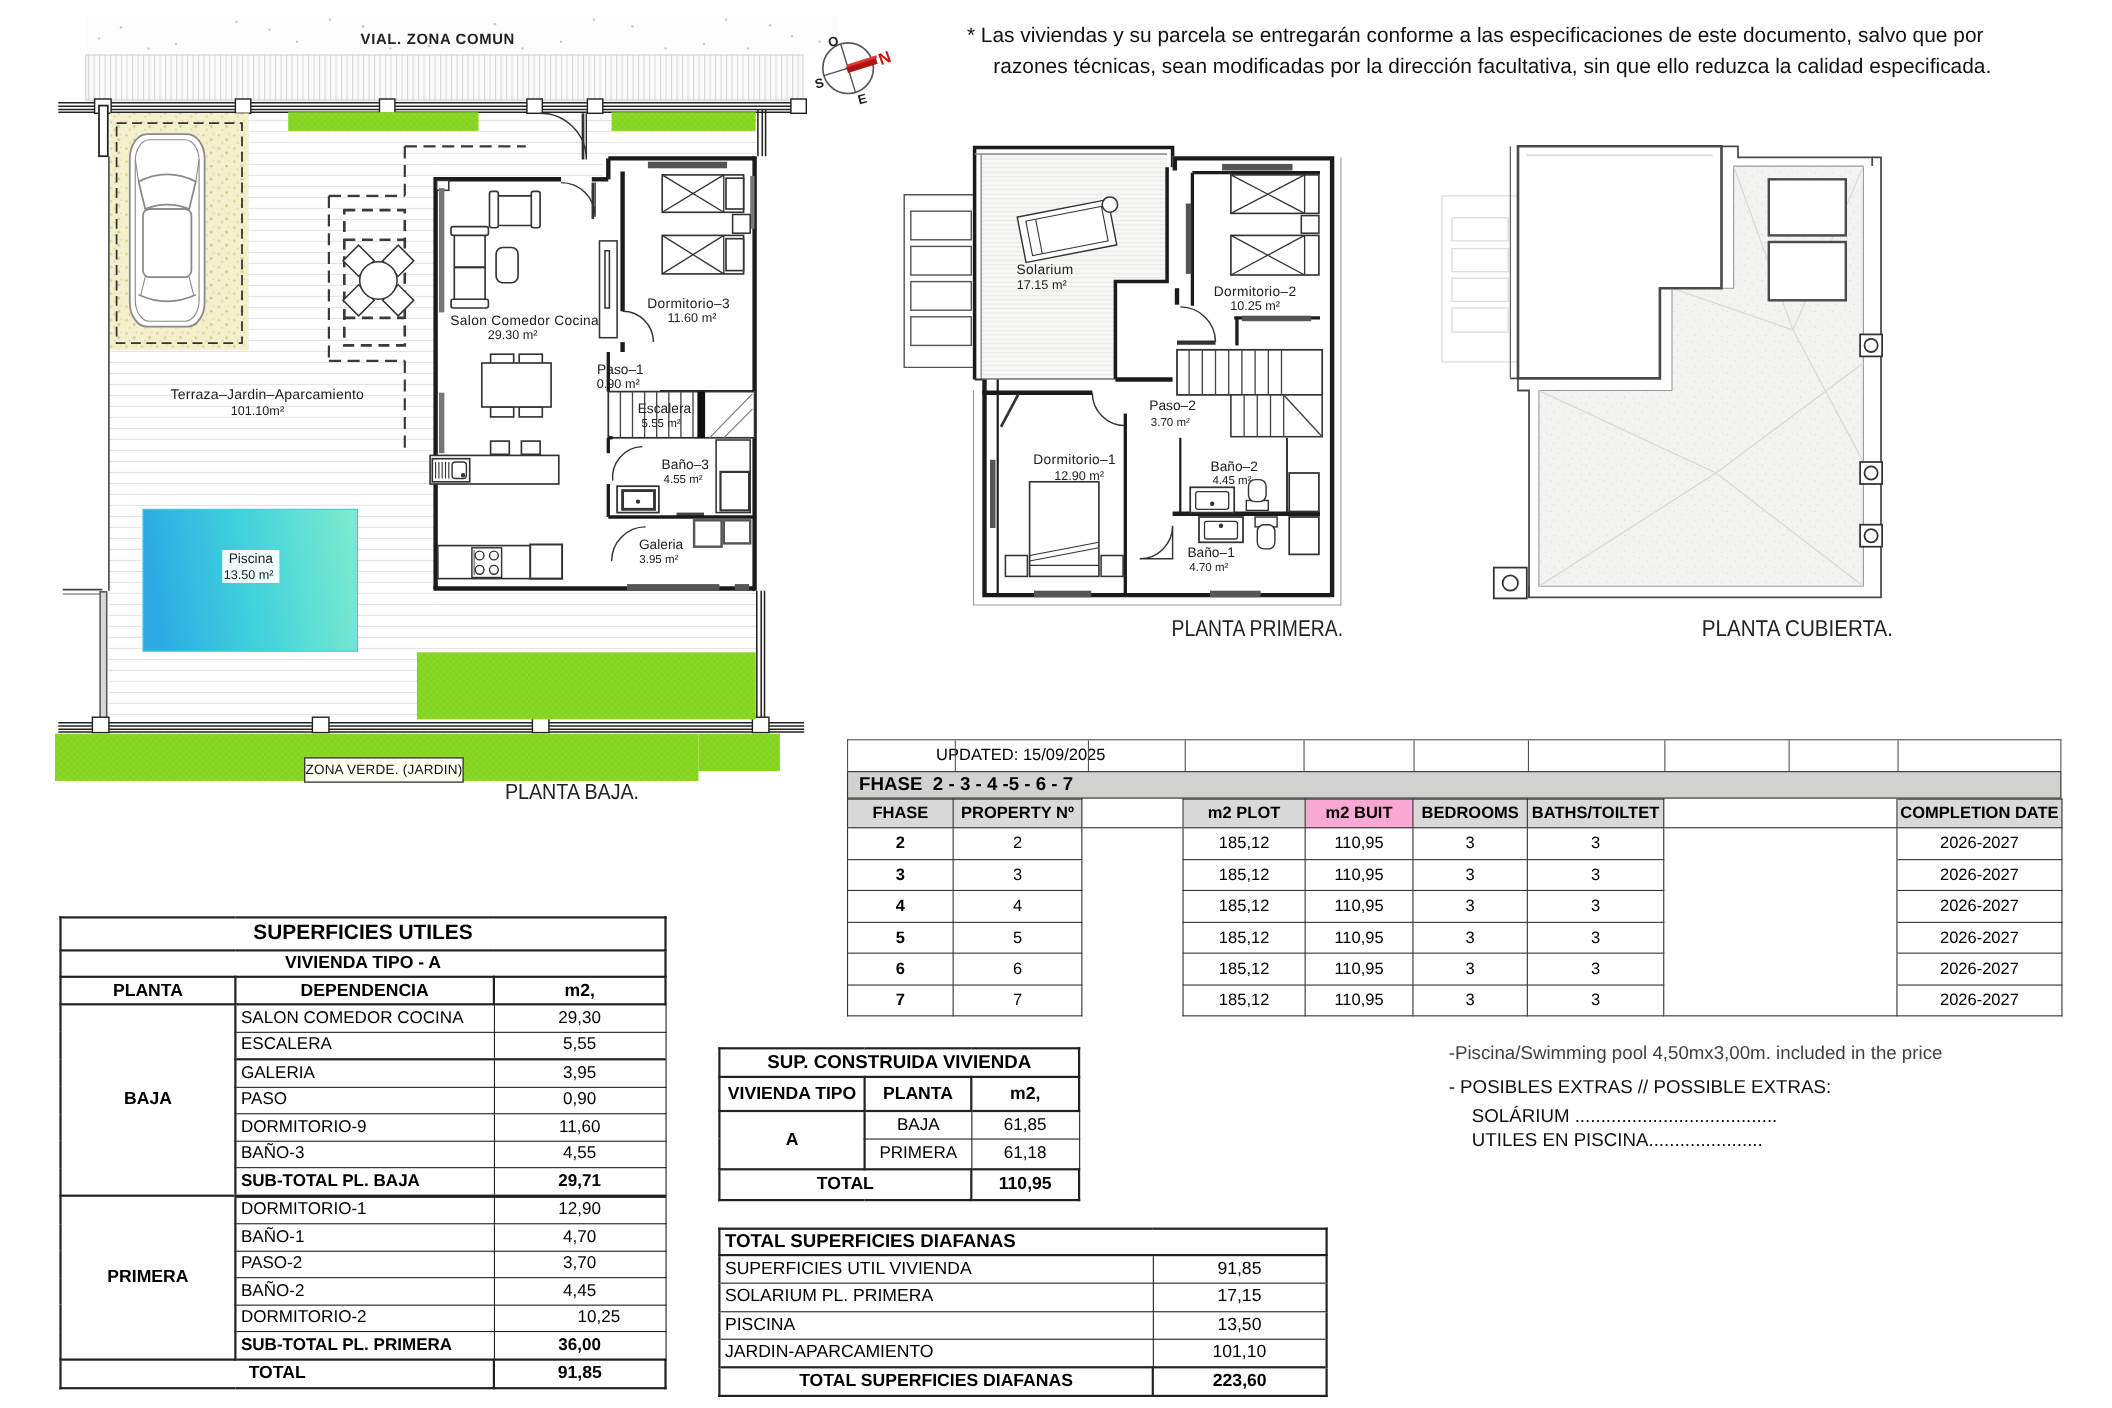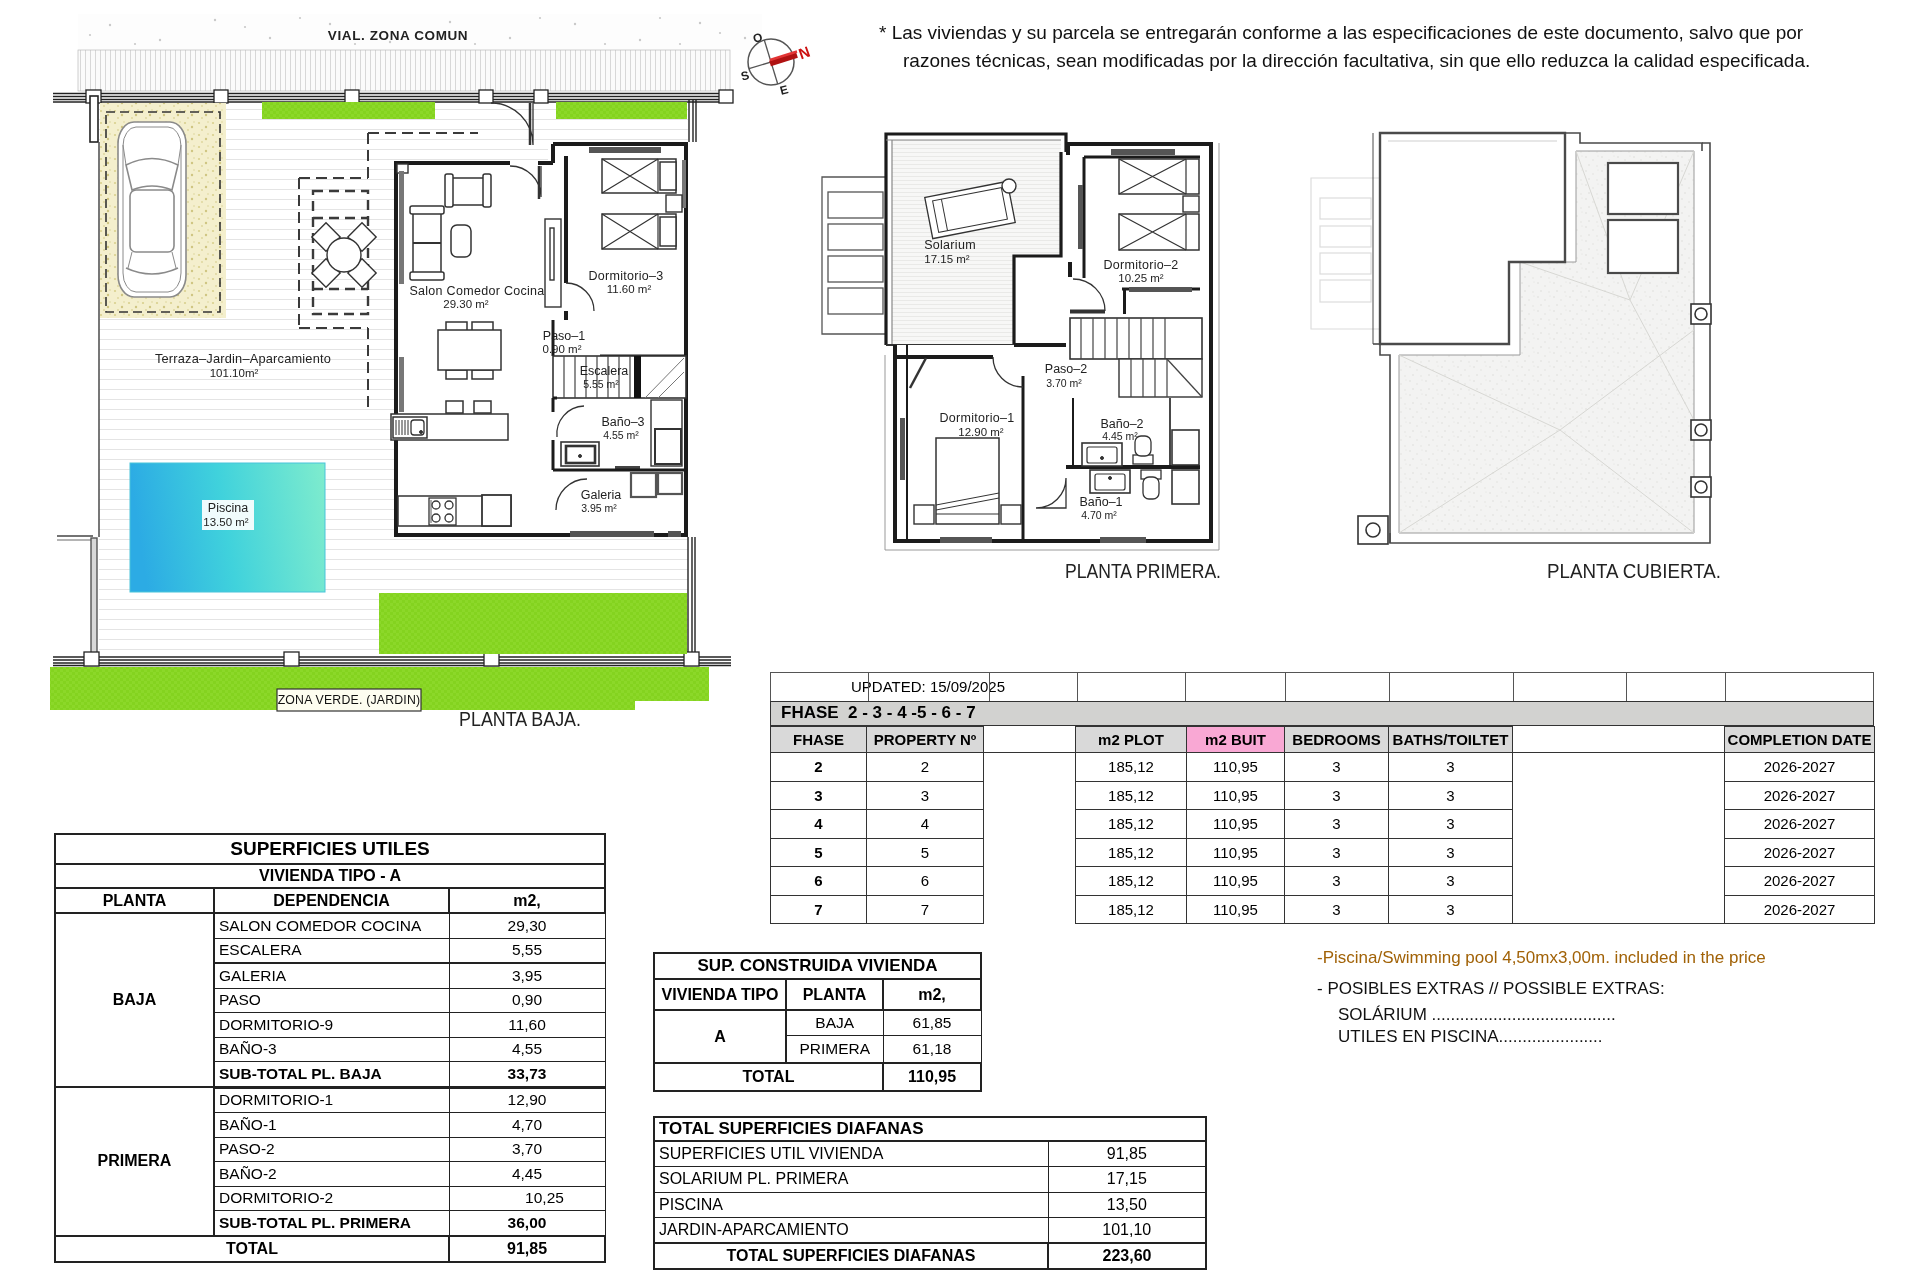--- a/index.html
+++ b/index.html
@@ -714,21 +714,21 @@
 <tr>
           <td style="border:1px solid #222;height:23.5px;font-size:15.5px;padding-left:4px;">DORMITORIO-9</td>
           <td style="border:1px solid #222;text-align:center;font-size:15.5px;">11,60</td>
         </tr>
 <tr>
           <td style="border:1px solid #222;height:23.5px;font-size:15.5px;padding-left:4px;">BAÑO-3</td>
           <td style="border:1px solid #222;text-align:center;font-size:15.5px;">4,55</td>
         </tr>
 <tr>
           <td style="border:1px solid #222;height:23.5px;font-size:15.5px;padding-left:4px;font-weight:bold;">SUB-TOTAL PL. BAJA</td>
-          <td style="border:1px solid #222;text-align:center;font-size:15.5px;font-weight:bold;">33,73</td>
+          <td style="border:1px solid #222;text-align:center;font-size:15.5px;font-weight:bold;">29,71</td>
         </tr>
 <tr>
 <td rowspan="6" style="border:2px solid #222;text-align:center;font-weight:bold;font-size:16px;">PRIMERA</td>
 <td style="border:1px solid #222;border-top:3px solid #222;height:23.5px;font-size:15.5px;padding-left:4px;">DORMITORIO-1</td>
           <td style="border:1px solid #222;border-top:3px solid #222;text-align:center;font-size:15.5px;">12,90</td>
         </tr>
 <tr>
           <td style="border:1px solid #222;height:23.5px;font-size:15.5px;padding-left:4px;">BAÑO-1</td>
           <td style="border:1px solid #222;text-align:center;font-size:15.5px;">4,70</td>
         </tr>
@@ -927,16 +927,16 @@
           <td style="border:1px solid #222;border-right:2px solid #222;text-align:center;font-size:16px;">101,10</td>
         </tr>
 <tr style="height:26px;">
           <td style="border:2px solid #222;text-align:center;font-weight:bold;font-size:16px;">TOTAL SUPERFICIES DIAFANAS</td>
           <td style="border:2px solid #222;text-align:center;font-weight:bold;font-size:16px;">223,60</td>
         </tr>
 </tbody>
     </table>
 </div>
 
-<div class="abs" style="left:1317px;top:948px;font-size:17px;color:#a16207;">-Piscina/Swimming pool 4,50mx3,00m. included in the price</div>
+<div class="abs" style="left:1317px;top:948px;font-size:17px;color:#404040;">-Piscina/Swimming pool 4,50mx3,00m. included in the price</div>
 <div class="abs" style="left:1317px;top:979px;font-size:17px;color:#111;">- POSIBLES EXTRAS // POSSIBLE EXTRAS:</div>
 <div class="abs" style="left:1338px;top:1005px;font-size:17px;color:#111;">SOLÁRIUM .......................................</div>
 <div class="abs" style="left:1338px;top:1027px;font-size:17px;color:#111;">UTILES EN PISCINA......................</div>
 
 </body></html>

